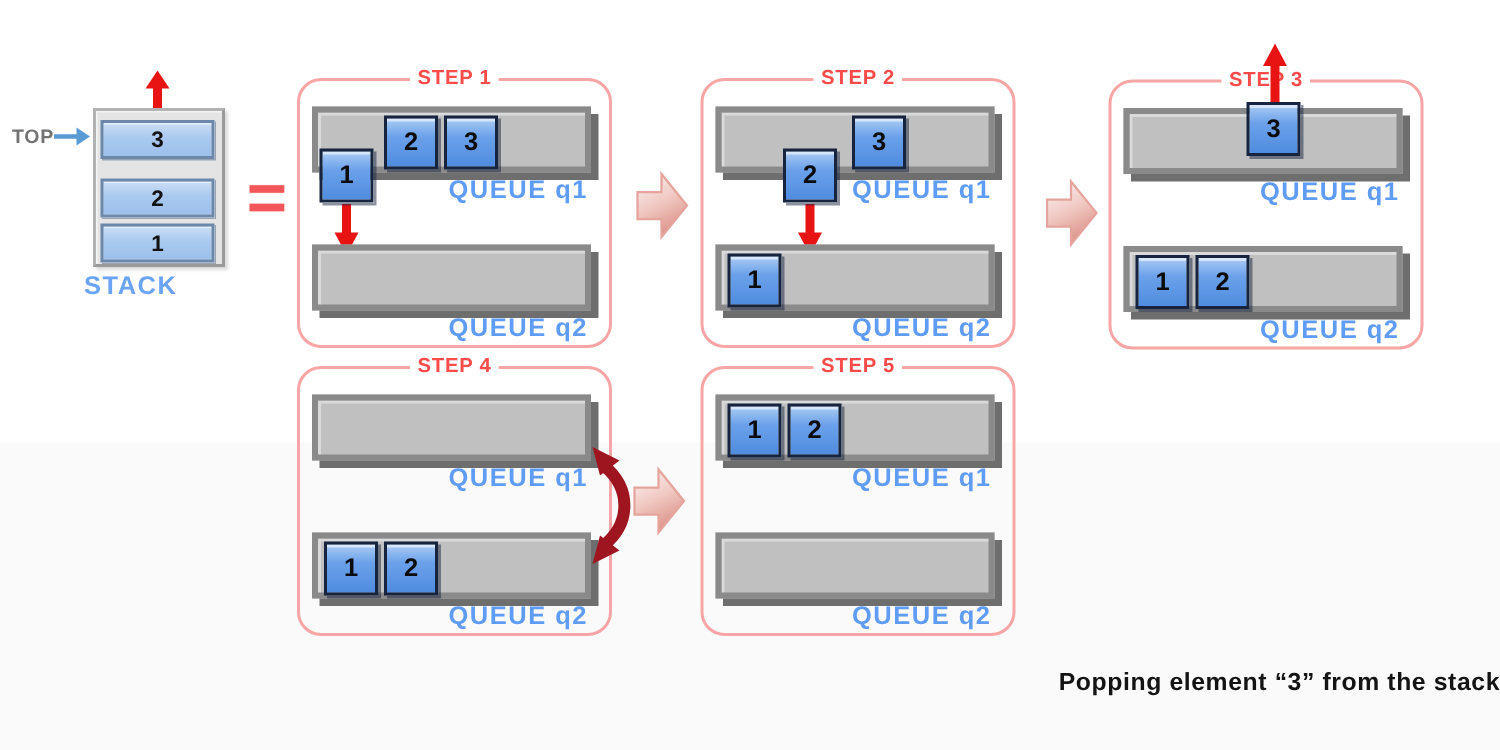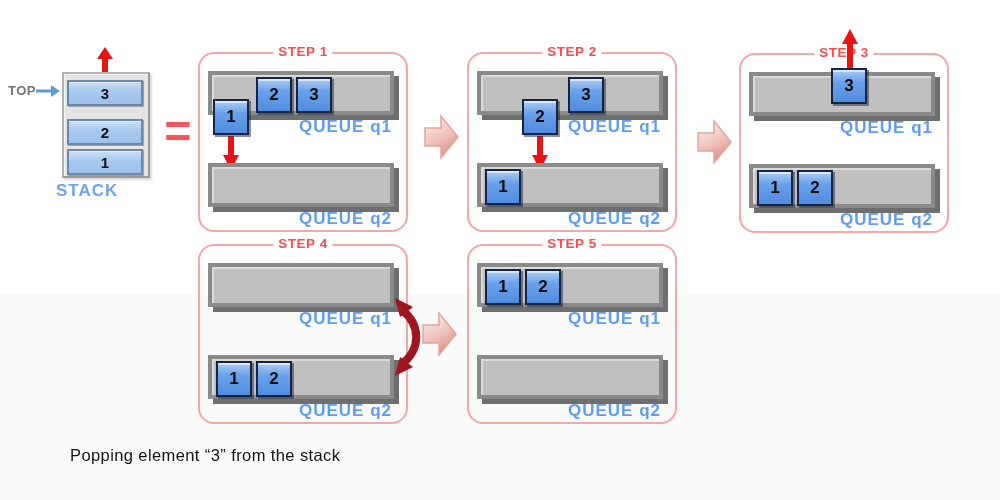--- a/index.html
+++ b/index.html
@@ -95,22 +95,22 @@
   
   .block-arrow{position:absolute;width:36px;height:48px}
   #ba1{left:424px;top:113px}
   #ba2{left:697px;top:118px}
   #ba3{left:422px;top:310px}
 
   .stack-pop-arrow{position:absolute;left:97px;top:47px}
   .top-arrow{position:absolute;left:36px;top:85px}
 
   .caption{
-    position:absolute;left:70px;top:446px;width:930px;text-align:left;
-    font-weight:normal;font-size:16.5px;color:#141414;letter-spacing:.4px;
+    position:absolute;left:70px;top:446px;width:930px;text-align:right;
+    font-weight:bold;font-size:16.5px;color:#141414;letter-spacing:.4px;
   }
 </style>
 </head>
 <body>
 
 <div class="bg-lower"></div>
 
 <div>
   <svg class="stack-pop-arrow svg-abs" width="16" height="28" viewBox="0 0 16 28">
     <polygon points="8,0 16,12 0,12" fill="#e81414"></polygon>

